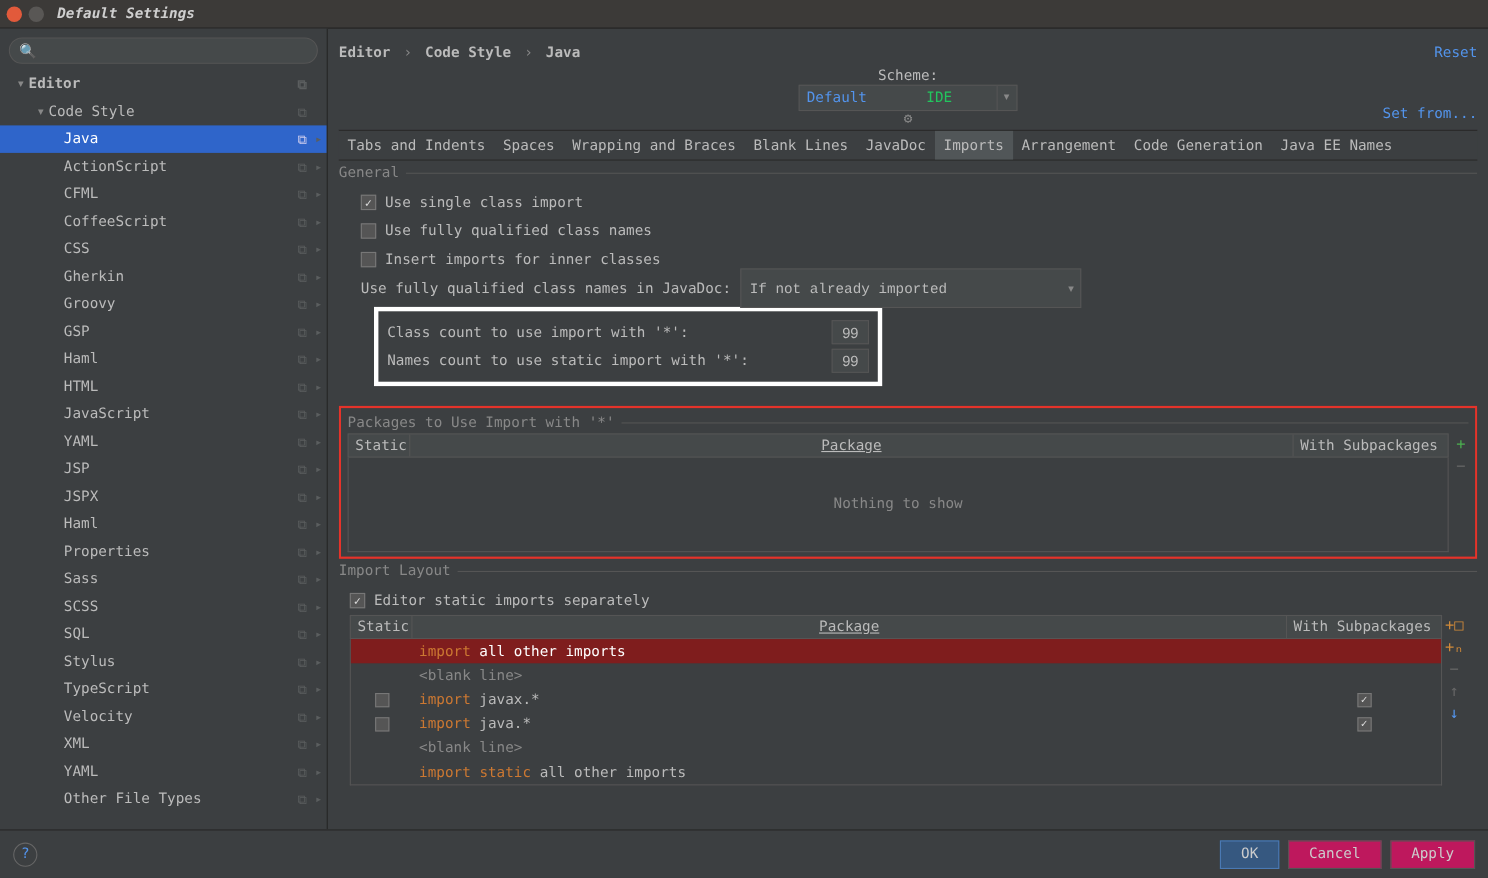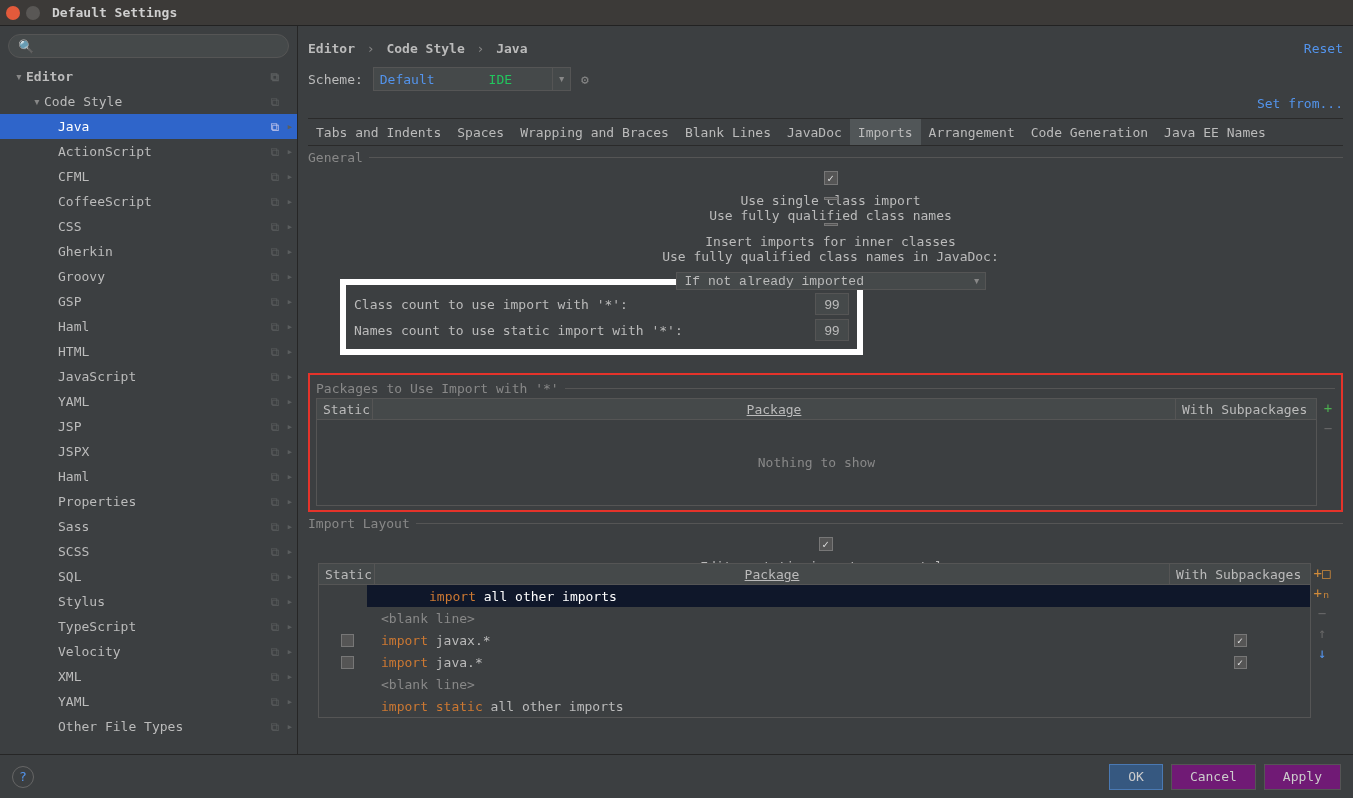--- a/index.html
+++ b/index.html
@@ -19,21 +19,21 @@
   background: #3c3a38;
   display: flex;
   align-items: center;
   padding: 0 6px;
   gap: 6px;
   border-bottom: 1px solid #222;
 }
 .wbtn { width: 14px; height: 14px; border-radius: 50%; }
 .wbtn.close { background: #e25a3b; }
 .wbtn.min { background: #595755; }
-.title { color: #cfcfcf; font-weight: bold; margin-left: 6px; }
+.title { color: #cfcfcf; font-weight: bold; margin-left: 6px; font-style: italic; }
 .main-area { flex: 1; display: flex; min-height: 0; }
 .sidebar {
   width: 298px;
   background: #3c3f41;
   border-right: 1px solid #262626;
   display: flex;
   flex-direction: column;
   padding-top: 6px;
 }
 .search-wrap { padding: 2px 8px 6px 8px; position: relative; }
@@ -76,61 +76,61 @@
 }
 .crumb-row {
   display: flex; align-items: center; justify-content: space-between;
   height: 28px;
 }
 .crumbs { color: #bbb; }
 .crumbs .c { font-weight: bold; }
 .crumbs .sep { color: #888; margin: 0 4px; }
 .reset-link { color: #5394ec; cursor: pointer; }
 .scheme-row {
-  display: flex; align-items: center; height: 34px; gap: 10px;
+  display: flex; align-items: center; height: 34px;  flex-direction: column;
 }
 .scheme-box {
   display: flex; align-items: center; border: 1px solid #555;
   height: 24px; background: #45494a;
 }
 .scheme-name { color: #5394ec; padding: 0 6px; }
 .scheme-tag { color: #22c55e; padding-right: 40px; margin-left: 48px; }
 .scheme-dd { width: 18px; text-align: center; border-left: 1px solid #555; color: #888; height: 100%; line-height: 22px; }
 .gear { color: #888; }
 .setfrom-row { text-align: right; color: #5394ec; height: 22px; }
 .tabs-row {
   display: flex; height: 28px; border-top: 1px solid #2a2a2a; border-bottom: 1px solid #2a2a2a;
   background: #3c3f41;
 }
 .tab { padding: 0 8px; line-height: 28px; color: #bbb; cursor: pointer; }
 .tab.active { background: #515658; }
 .scroll-content { flex:1; overflow: auto; }
 .section-title { color: #888; margin: 4px 0 2px 0; display:flex; align-items:center; gap:6px;}
 .section-title .line { flex:1; height:1px; background:#555; }
 .form-block { padding: 4px 10px 6px 20px; }
-.chk-row { display: flex; align-items: center; height: 26px; gap: 8px; flex-direction: column; }
+.chk-row { display: flex; align-items: center; height: 26px; gap: 8px; }
 .chk {
   width: 14px; height: 14px; border: 1px solid #777; background: #555;
   display: inline-flex; align-items: center; justify-content: center;
   color: #ddd; font-size: 11px;
 }
 .chk.checked::after { content: "✓"; }
 .drop {
   background: #45494a; border: 1px solid #555; height: 36px;
   display: inline-flex; align-items: center; padding: 0 4px 0 8px;
   min-width: 310px; justify-content: space-between; font-family: Liberation Mono, monospace;
 }
 .drop .dd { color: #888; margin-left: 30px; }
 .num-in {
   background: #45494a; border: 1px solid #555; color: #bbb;
   width: 34px; height: 22px; text-align: center;
 }
 .red-box1 {
-  border: 6px solid #ffffff; padding: 6px 8px; margin: 4px 0 4px 12px;
-  width: 523px;
+  border: 4px solid #ffffff; padding: 6px 8px; margin: 4px 0 4px 12px;
+  width: 462px;
 }
 .red-box1 .row { display:flex; align-items:center; height:26px; gap:8px; justify-content:space-between;}
 .red-box2 {
   border: 2px solid #e5332a; margin: 8px 0 0 0; padding: 0;
 }
 .tbl-wrap { display:flex; }
 .tbl { flex:1; }
 .tbl-head {
   display:flex; background:#45494a; height:22px; border:1px solid #555;
 }
@@ -143,33 +143,33 @@
 .sidebtn { color:#666; font-size:14px; cursor:pointer;}
 .sidebtn.green{color:#4caf50;}
 .sidebtn.blue{color:#5394ec;}
 .sidebtn.orange{color:#d08a3a;}
 .layout-tbl .tbl-body2 { border:1px solid #555; border-top:none;}
 .lrow{ display:flex; height:22px; align-items:center; }
 .lrow > div{ padding:0 6px; }
 .lrow .c-static{width:56px; display:flex; justify-content:center;}
 .lrow .c-pkg{flex:1;}
 .lrow .c-sub{width:140px; display:flex; justify-content:center;}
-.lrow.sel{ background:#0f172a; color:#fff;margin-left:48px;}
+.lrow.sel{ background:#7f1d1d; color:#fff;}
 .kw-import{ color:#cc7832;}
 .kw-static{ color:#cc7832;}
 .blank{ color:#888;}
 .mini-chk{ width:13px; height:13px; border:1px solid #777; background:#555; display:inline-flex; align-items:center; justify-content:center; font-size:10px; color:#ddd;}
 .mini-chk.checked::after{content:"✓";}
 .footer{
   height:44px; border-top:1px solid #262626; background:#3c3f41;
   display:flex; align-items:center; justify-content:space-between; padding:0 12px;
 }
 .help{ width:22px; height:22px; border-radius:50%; border:1px solid #666; color:#5394ec; text-align:center; line-height:20px;}
 .btns{ display:flex; gap:8px;border-radius:11px;}
-.btn{ height:26px; padding:0 18px; border:1px solid #555; background:#701a75; color:#ccc; line-height:24px; cursor:pointer;}
+.btn{ height:26px; padding:0 18px; border:1px solid #555; background:#be185d; color:#ccc; line-height:24px; cursor:pointer;}
 .btn.primary{ background:#365880; border-color:#4a79b3;}
 </style>
 </head>
 <body>
 
 <div class="titlebar">
   <div class="wbtn close"></div>
   <div class="wbtn min"></div>
   <span class="title">Default Settings</span>
 </div>

